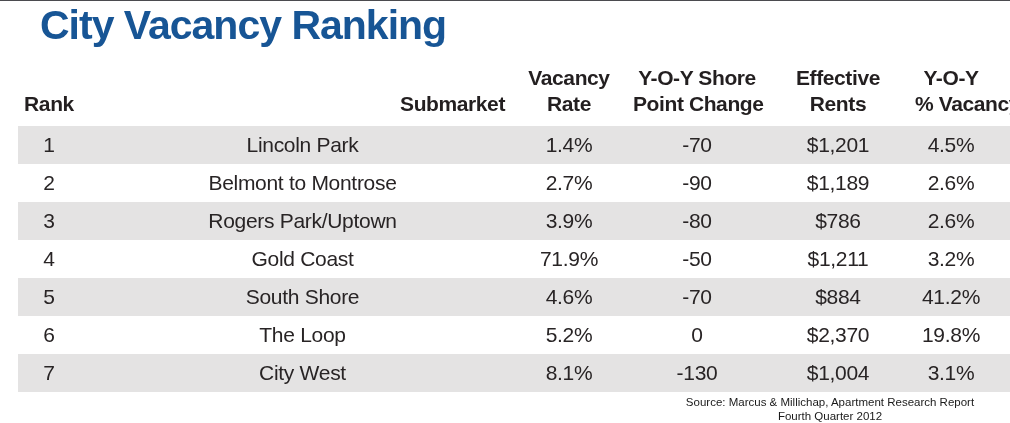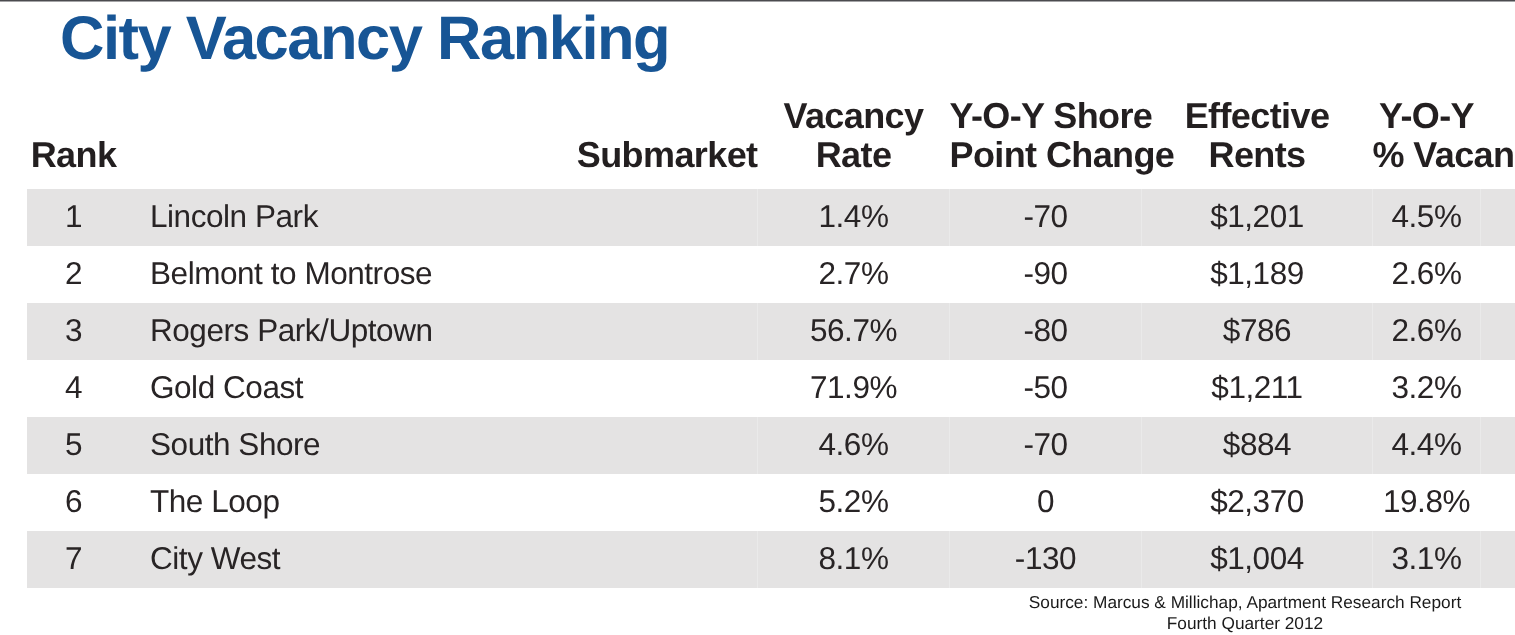--- a/index.html
+++ b/index.html
@@ -39,40 +39,40 @@
   col.c-submarket{width:425px;}
   col.c-vacancy{width:128px;}
   col.c-basis{width:128px;}
   col.c-rents{width:154px;}
   col.c-yoy{width:72px;}
   col.c-spacer{width:23px;}
   thead th{
     height:69px;
     vertical-align:bottom;
     padding-bottom:9px;
-    font-size:24px;
+    font-size:21px;
     font-weight:bold;
     letter-spacing:-0.4px;
     line-height:26px;
     color:var(--head-text);
     white-space:nowrap;
     text-align:center;
     overflow:visible;
   }
   thead th.align-left{text-align:right;padding-left:20px;}
   tbody td{
     height:38px;
     font-size:21px;
     letter-spacing:-0.3px;
     color:var(--body-text);
     white-space:nowrap;
     text-align:center;
     vertical-align:middle;
   }
-  tbody td.align-left{text-align:left;padding-left:20px;}
+  tbody td.align-left{text-align:center;padding-left:20px;}
   tbody tr:nth-child(odd){background:var(--stripe);}
   .source-note{
     position:absolute;
     left:620px; top:394px;
     width:420px;
     text-align:center;
     font-size:11.5px;
     line-height:14px;
     letter-spacing:0;
     color:#1a1a1a;
@@ -119,42 +119,42 @@
       <td class="align-left">Belmont to Montrose</td>
       <td>2.7%</td>
       <td>-90</td>
       <td>$1,189</td>
       <td>2.6%</td>
       <td></td>
     </tr>
     <tr>
       <td>3</td>
       <td class="align-left">Rogers Park/Uptown</td>
-      <td>56.7%</td>
+      <td>3.9%</td>
       <td>-80</td>
       <td>$786</td>
       <td>2.6%</td>
       <td></td>
     </tr>
     <tr>
       <td>4</td>
       <td class="align-left">Gold Coast</td>
       <td>71.9%</td>
       <td>-50</td>
       <td>$1,211</td>
       <td>3.2%</td>
       <td></td>
     </tr>
     <tr>
       <td>5</td>
       <td class="align-left">South Shore</td>
       <td>4.6%</td>
       <td>-70</td>
       <td>$884</td>
-      <td>4.4%</td>
+      <td>41.2%</td>
       <td></td>
     </tr>
     <tr>
       <td>6</td>
       <td class="align-left">The Loop</td>
       <td>5.2%</td>
       <td>0</td>
       <td>$2,370</td>
       <td>19.8%</td>
       <td></td>

